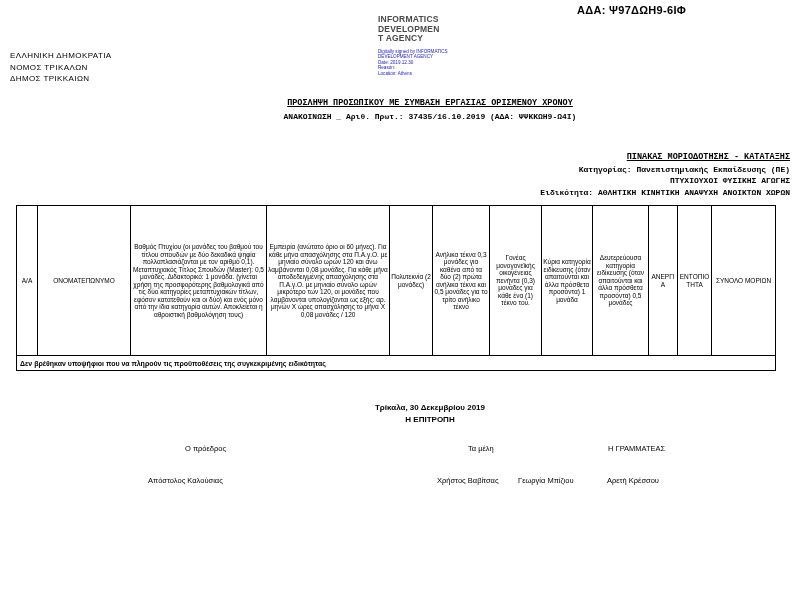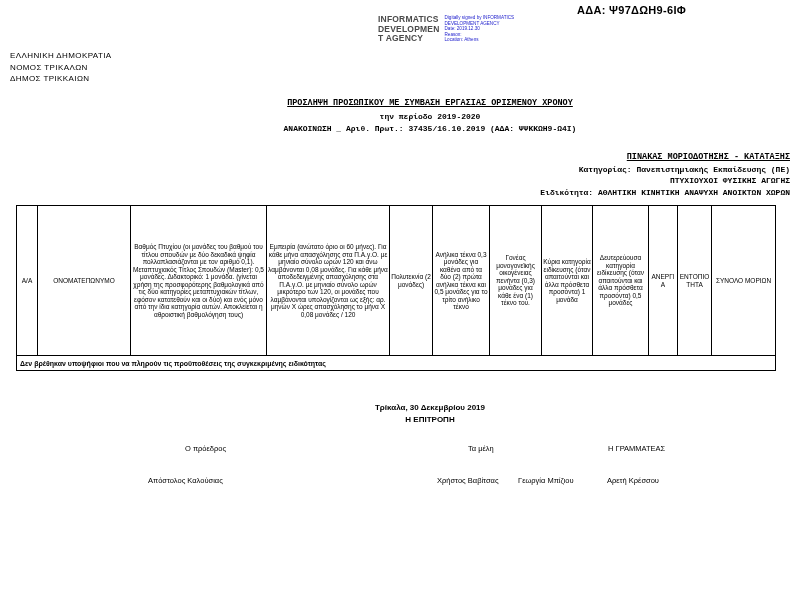--- a/index.html
+++ b/index.html
@@ -13,21 +13,21 @@
   }
   .page { position: absolute; inset: 0; }
 
   
   .ada-code {
     position: absolute; left: 577px; top: 4px;
     font-size: 11px; letter-spacing: 0.3px; font-weight: bold;
   }
 
   
-  .stamp { position: absolute; left: 378px; top: 15px; display: flex; gap: 5px; }
+  .stamp { position: absolute; left: 378px; top: 15px; display: flex; gap: 5px; flex-direction: column; }
   .stamp-agency {
     font-size: 8.5px; font-weight: bold; color: #4a4a4a;
     line-height: 9.5px; letter-spacing: 0.2px; white-space: nowrap;
   }
   .stamp-details {
     font-size: 4.6px; color: #1d1dcc; line-height: 5.6px; width: 82px;
   }
 
   
   .letterhead { position: absolute; left: 10px; top: 50px; font-size: 8px; line-height: 11.5px; letter-spacing: 0.4px; }
@@ -99,21 +99,20 @@
   </div>
 
   <div class="letterhead">
     <div>ΕΛΛΗΝΙΚΗ ΔΗΜΟΚΡΑΤΙΑ</div>
     <div>ΝΟΜΟΣ ΤΡΙΚΑΛΩΝ</div>
     <div>ΔΗΜΟΣ ΤΡΙΚΚΑΙΩΝ</div>
   </div>
 
   <div class="title-block">
     <div class="title-line underlined">ΠΡΟΣΛΗΨΗ ΠΡΟΣΩΠΙΚΟΥ ΜΕ ΣΥΜΒΑΣΗ ΕΡΓΑΣΙΑΣ ΟΡΙΣΜΕΝΟΥ ΧΡΟΝΟΥ</div>
-    <div class="title-line">την περίοδο 2019-2020</div>
     <div class="title-line">ΑΝΑΚΟΙΝΩΣΗ _ Αριθ. Πρωτ.: 37435/16.10.2019 (ΑΔΑ: ΨΨΚΚΩΗ9-Ω4Ι)</div>
   </div>
 
   <div class="ranking-header">
     <div class="title-line underlined">ΠΙΝΑΚΑΣ ΜΟΡΙΟΔΟΤΗΣΗΣ - ΚΑΤΑΤΑΞΗΣ</div>
     <div class="title-line">Κατηγορίας: Πανεπιστημιακής Εκπαίδευσης (ΠΕ)</div>
     <div class="title-line">ΠΤΥΧΙΟΥΧΟΙ ΦΥΣΙΚΗΣ ΑΓΩΓΗΣ</div>
     <div class="title-line">Ειδικότητα: ΑΘΛΗΤΙΚΗ ΚΙΝΗΤΙΚΗ ΑΝΑΨΥΧΗ ΑΝΟΙΚΤΩΝ ΧΩΡΩΝ</div>
   </div>
 

